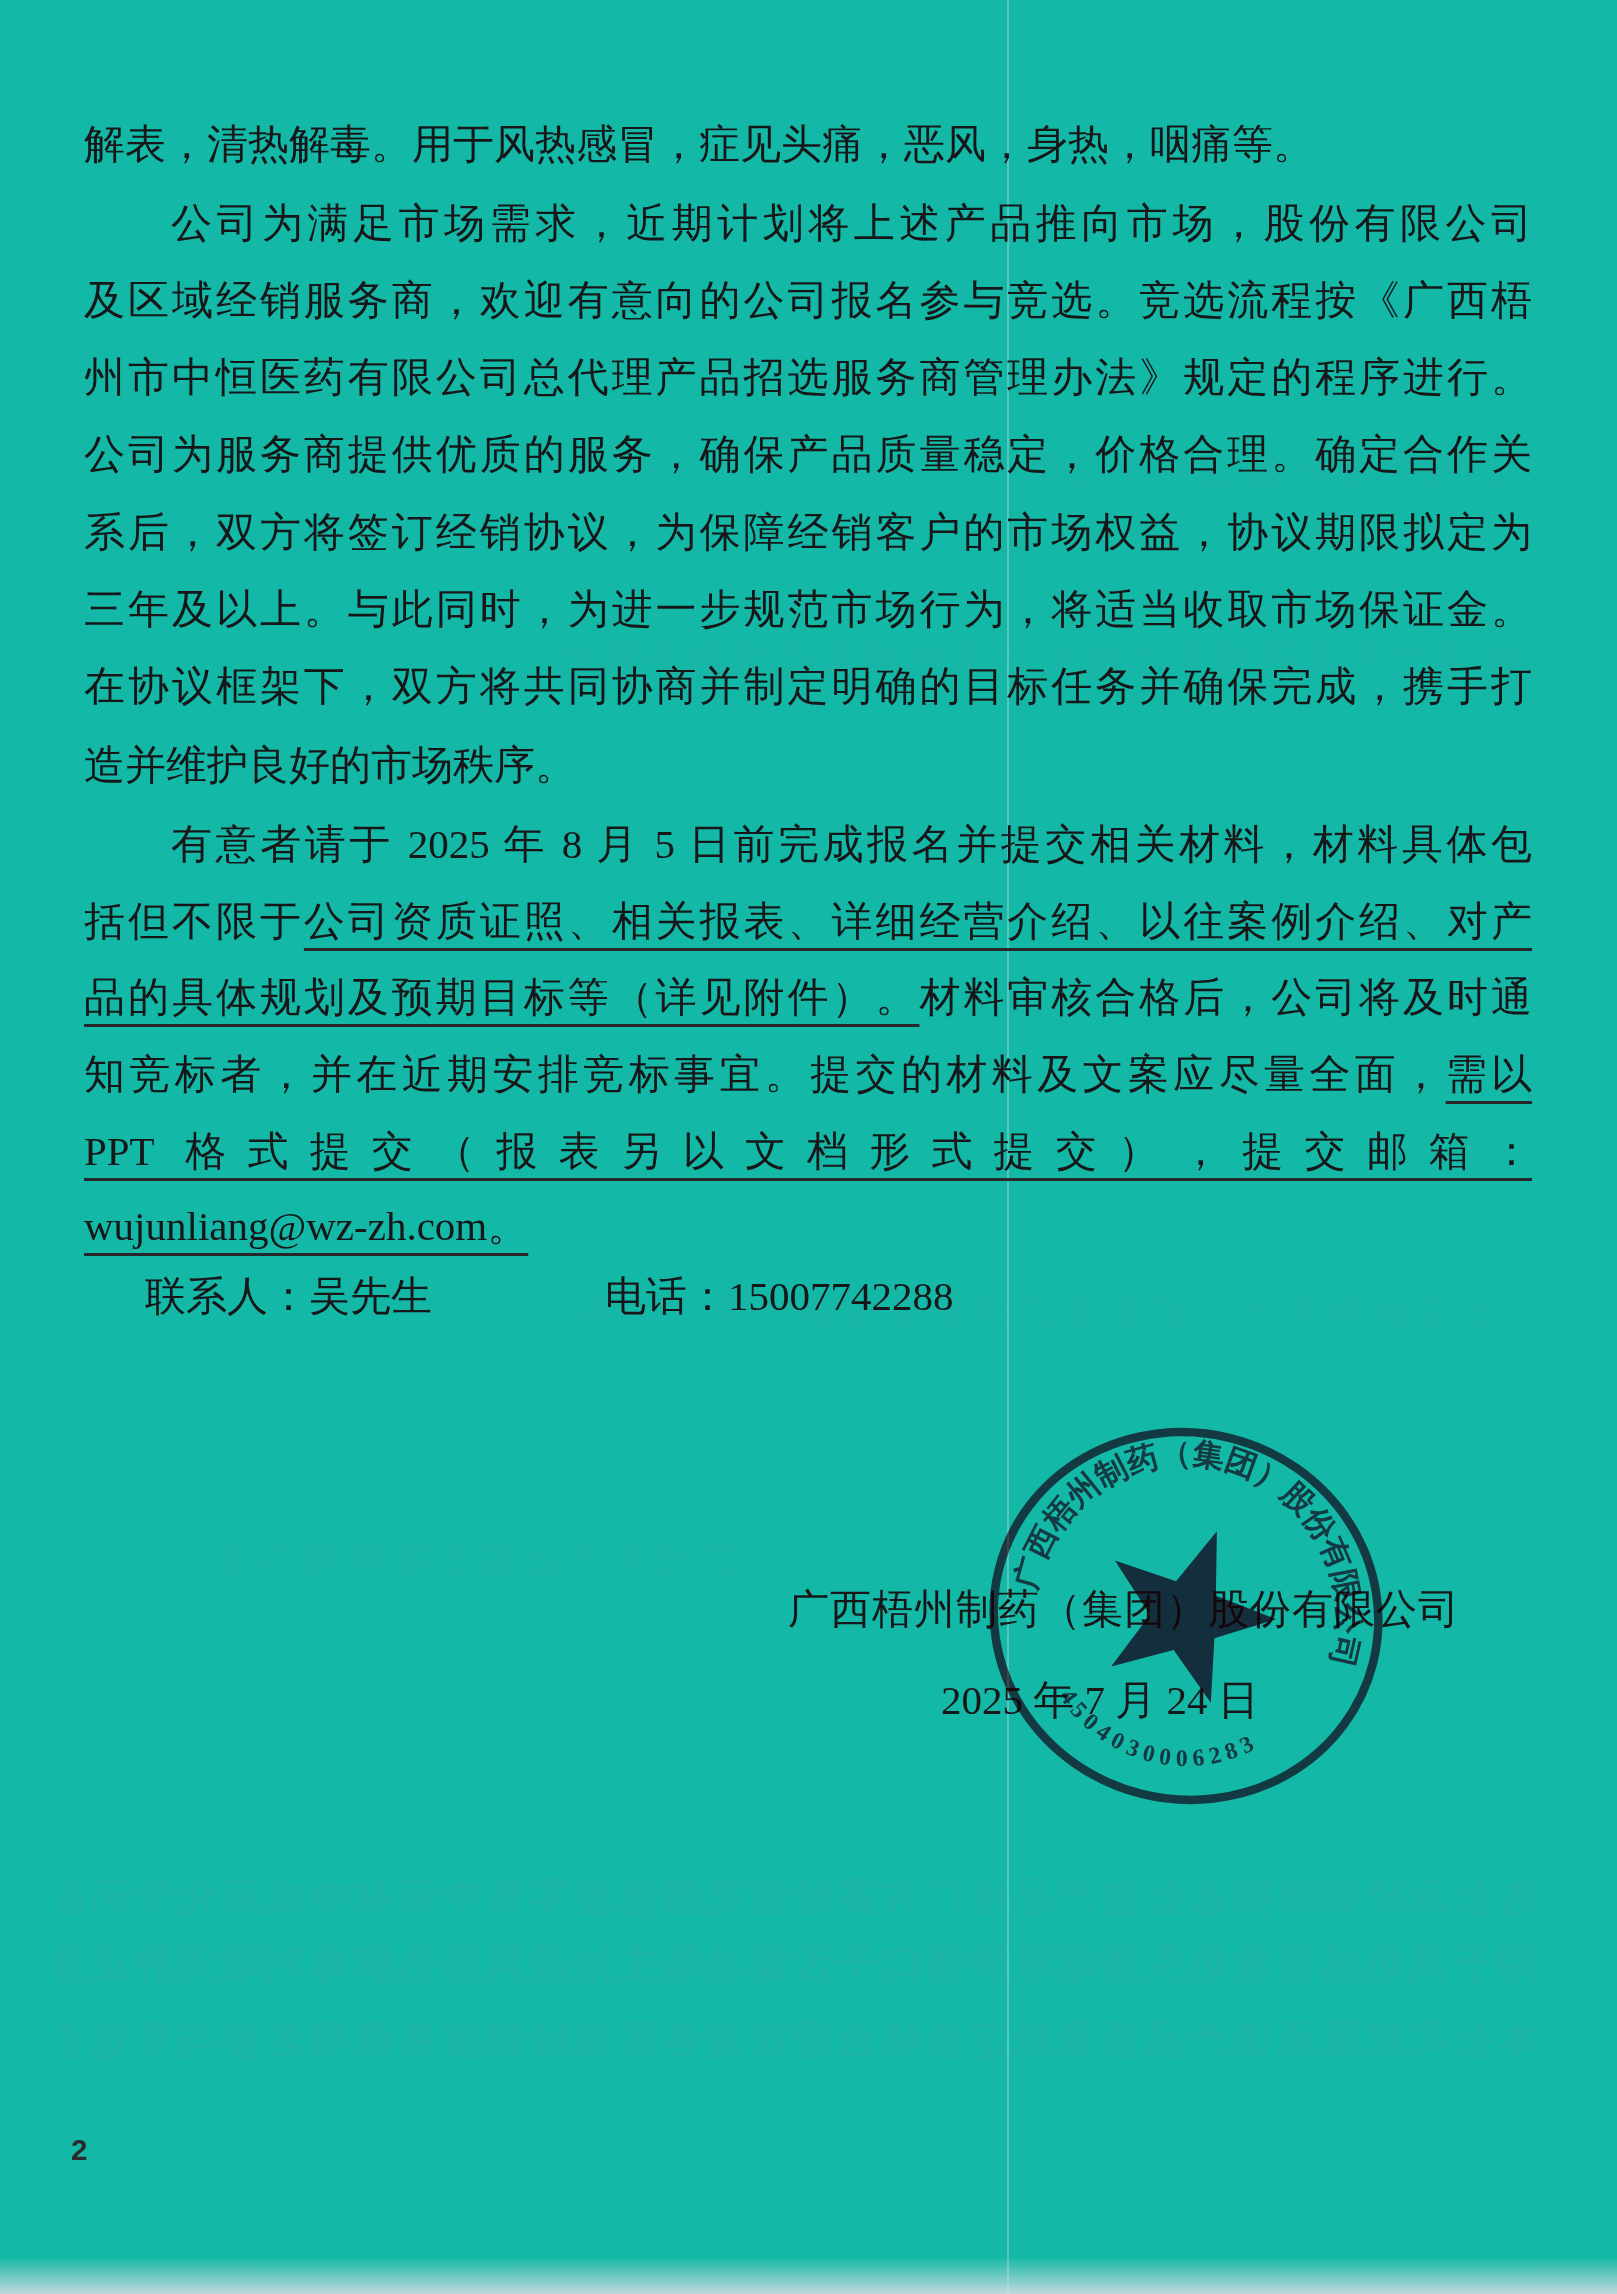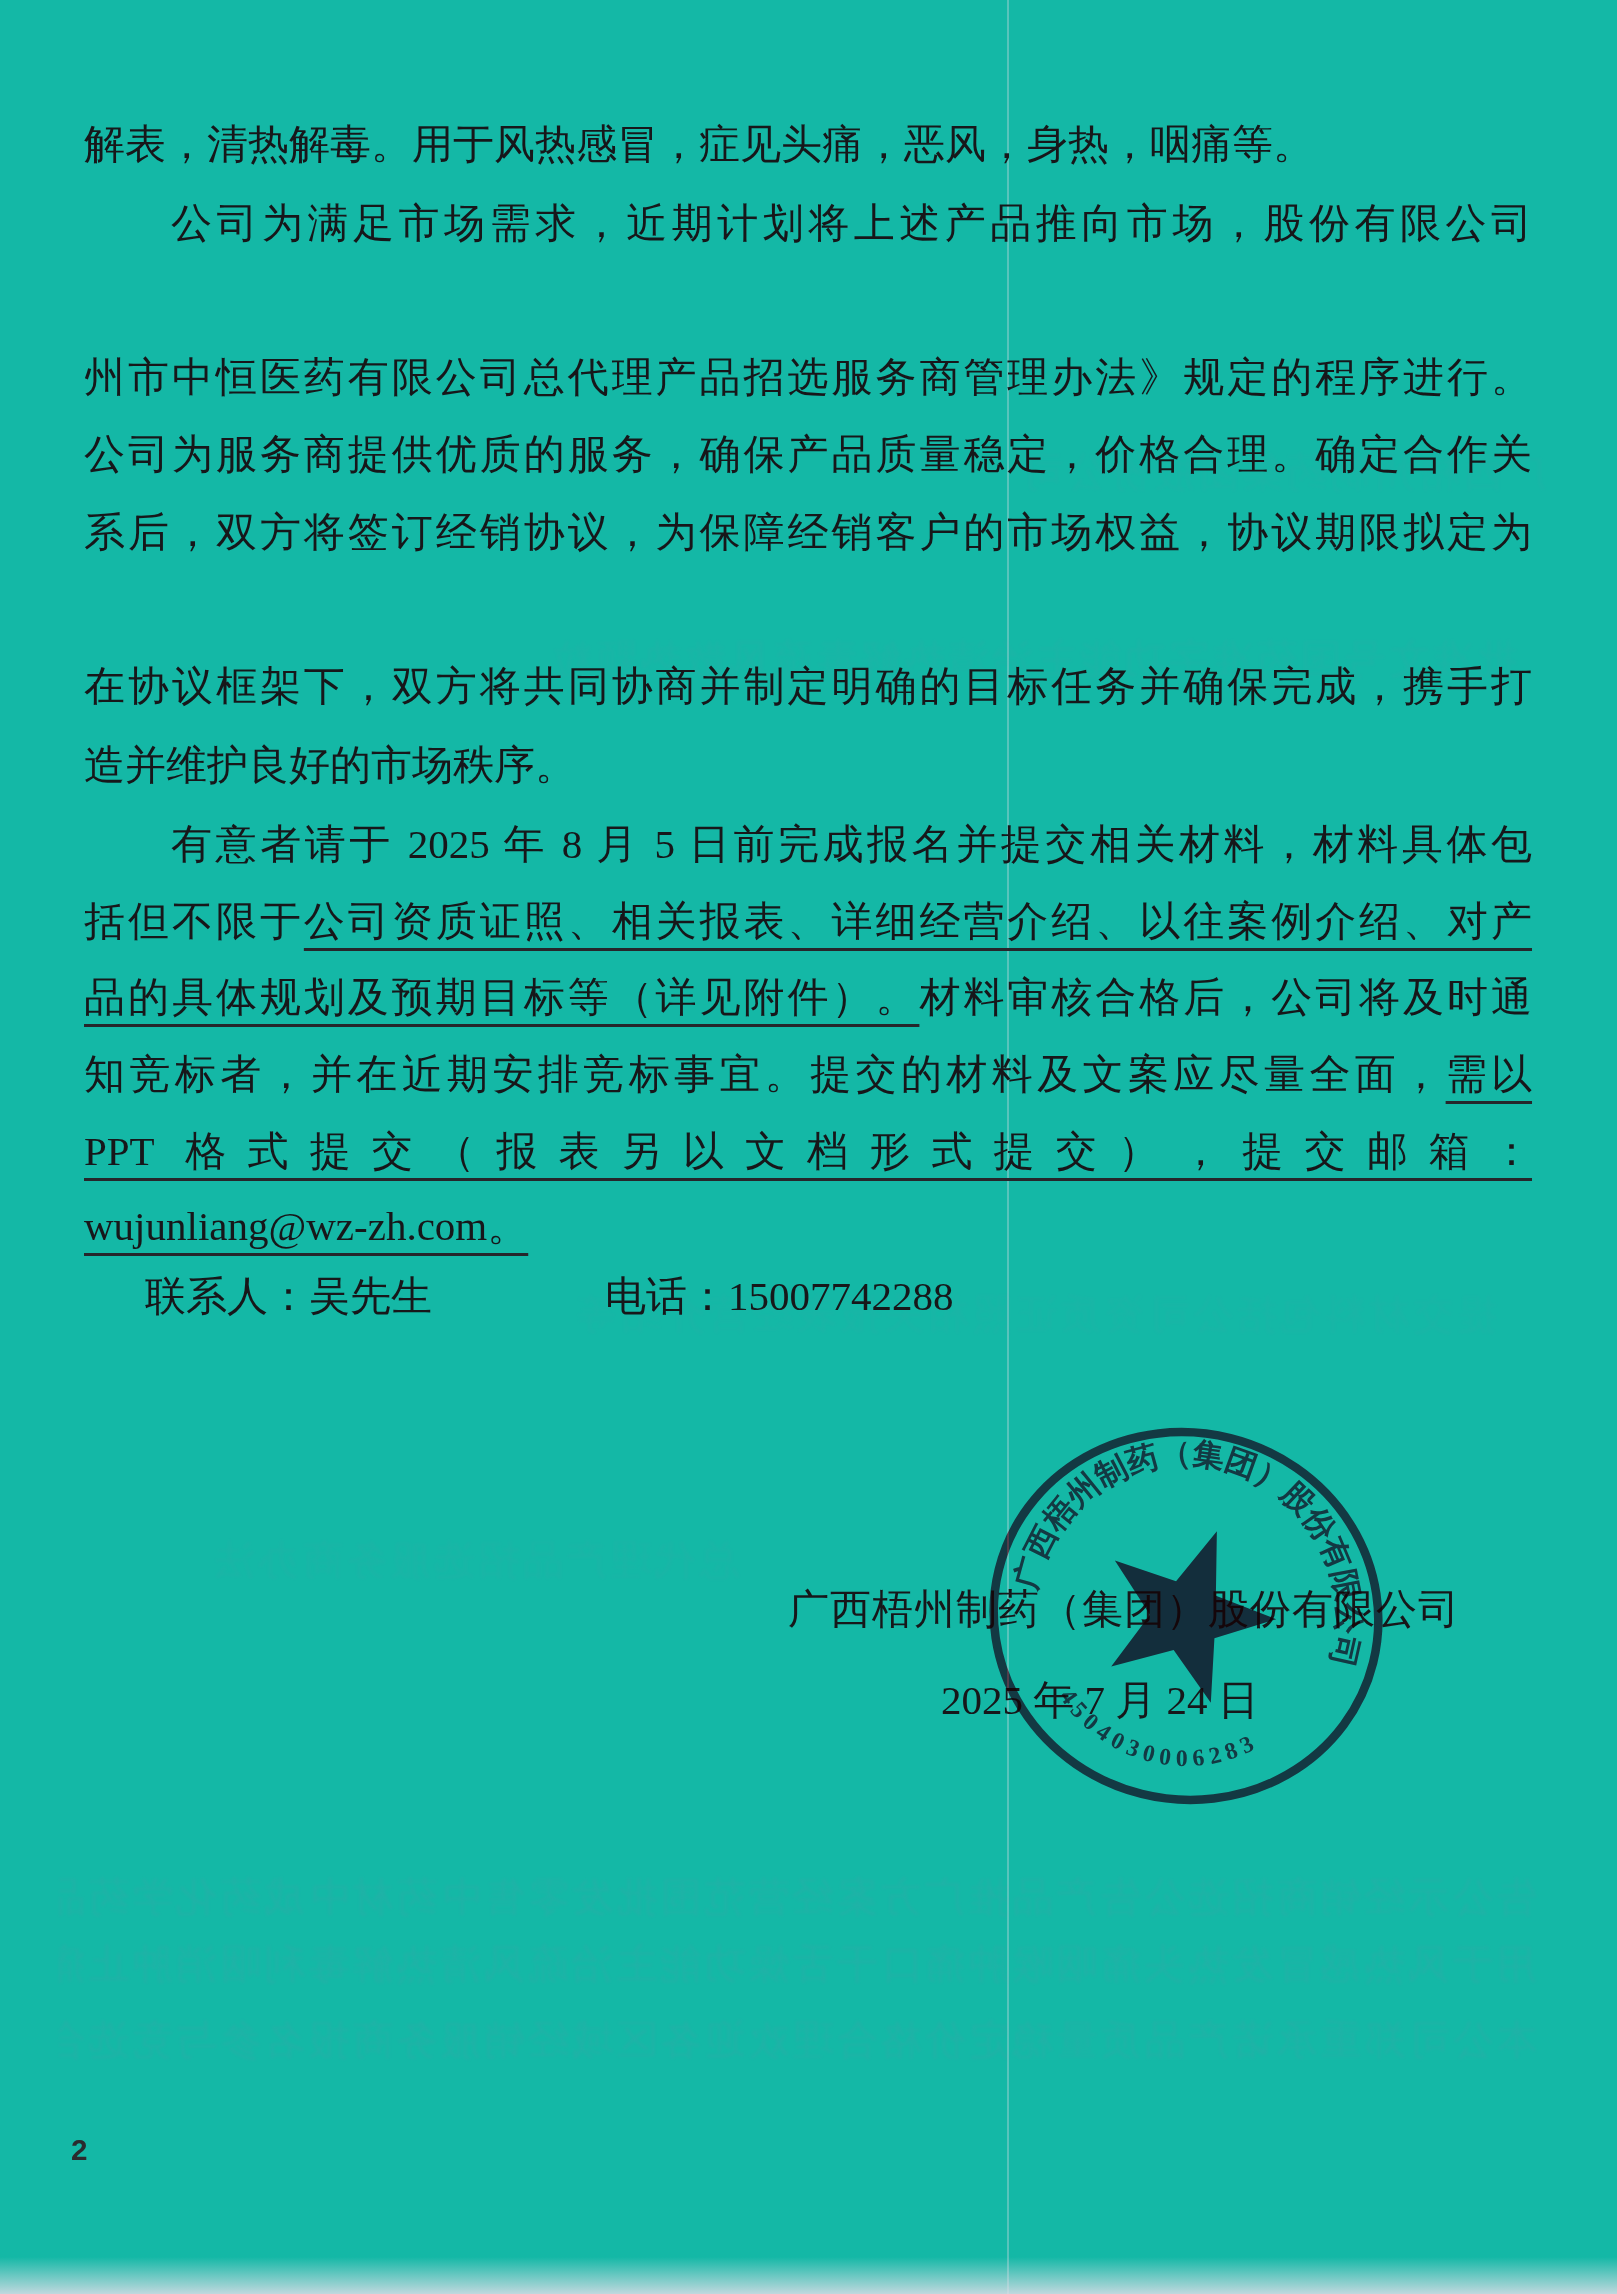--- a/index.html
+++ b/index.html
@@ -88,23 +88,25 @@
       <div class="ghost" style="top: 1533px; left: 148px; width: 591px; opacity: 0.06;">总代理产品招选服务商办法</div>
       <div class="ghost" style="top: 1870px; left: 59px; width: 1478px; opacity: 0.1;">告公示经销商招选公告产品推广方案经营范围批发零售中药材中成药化学药品</div>
       <div class="ghost" style="top: 1937px; left: 59px; width: 1478px; opacity: 0.1;">用于风热感冒发热头痛咽喉肿痛口干舌燥功能主治疏风清热解毒利咽消肿止痛</div>
       <div class="ghost" style="top: 2013px; left: 59px; width: 1478px; opacity: 0.1;">本公司郑重承诺产品质量稳定价格合理欢迎各区域经销服务商报名参与竞选合作</div>
     </div>
   <div class="crease" style="left:1007px"></div>
 
   <div class="letter" id="letter-body">
       <div class="line" style="top: 114px;"><span>解表，清热解毒。用于风热感冒，症见头痛，恶风，身热，咽痛等。</span></div>
       <div class="line j ind" style="top: 193px;"><span>公司为满足市场需求，近期计划将上述产品推向市场，股份有限公司</span></div>
+      <div class="line j" style="top: 270px;"><span>及区域经销服务商，欢迎有意向的公司报名参与竞选。竞选流程按《广西梧</span></div>
       <div class="line j" style="top: 347px;"><span>州市中恒医药有限公司总代理产品招选服务商管理办法》规定的程序进行。</span></div>
       <div class="line j" style="top: 424px;"><span>公司为服务商提供优质的服务，确保产品质量稳定，价格合理。确定合作关</span></div>
       <div class="line j" style="top: 502px;"><span>系后，双方将签订经销协议，为保障经销客户的市场权益，协议期限拟定为</span></div>
+      <div class="line j" style="top: 579px;"><span>三年及以上。与此同时，为进一步规范市场行为，将适当收取市场保证金。</span></div>
       <div class="line j" style="top: 656px;"><span>在协议框架下，双方将共同协商并制定明确的目标任务并确保完成，携手打</span></div>
       <div class="line" style="top: 735px;"><span>造并维护良好的市场秩序。</span></div>
       <div class="line j ind" style="top: 814px;"><span>有意者请于 2025 年 8 月 5 日前完成报名并提交相关材料，材料具体包</span></div>
       <div class="line j" style="top: 891px;"><span>括但不限于</span><span class="u">公司资质证照、相关报表、详细经营介绍、以往案例介绍、对产</span></div>
       <div class="line j" style="top: 967px;"><span class="u">品的具体规划及预期目标等（详见附件）。</span><span>材料审核合格后，公司将及时通</span></div>
       <div class="line j" style="top: 1044px;"><span>知竞标者，并在近期安排竞标事宜。提交的材料及文案应尽量全面，</span><span class="u">需以</span></div>
       <div class="line j" style="top: 1121px;"><span class="u">PPT 格式提交（报表另以文档形式提交），提交邮箱：</span></div>
       <div class="line" style="top: 1196px;"><span class="u">wujunliang@wz-zh.com。</span></div>
     </div>
 

